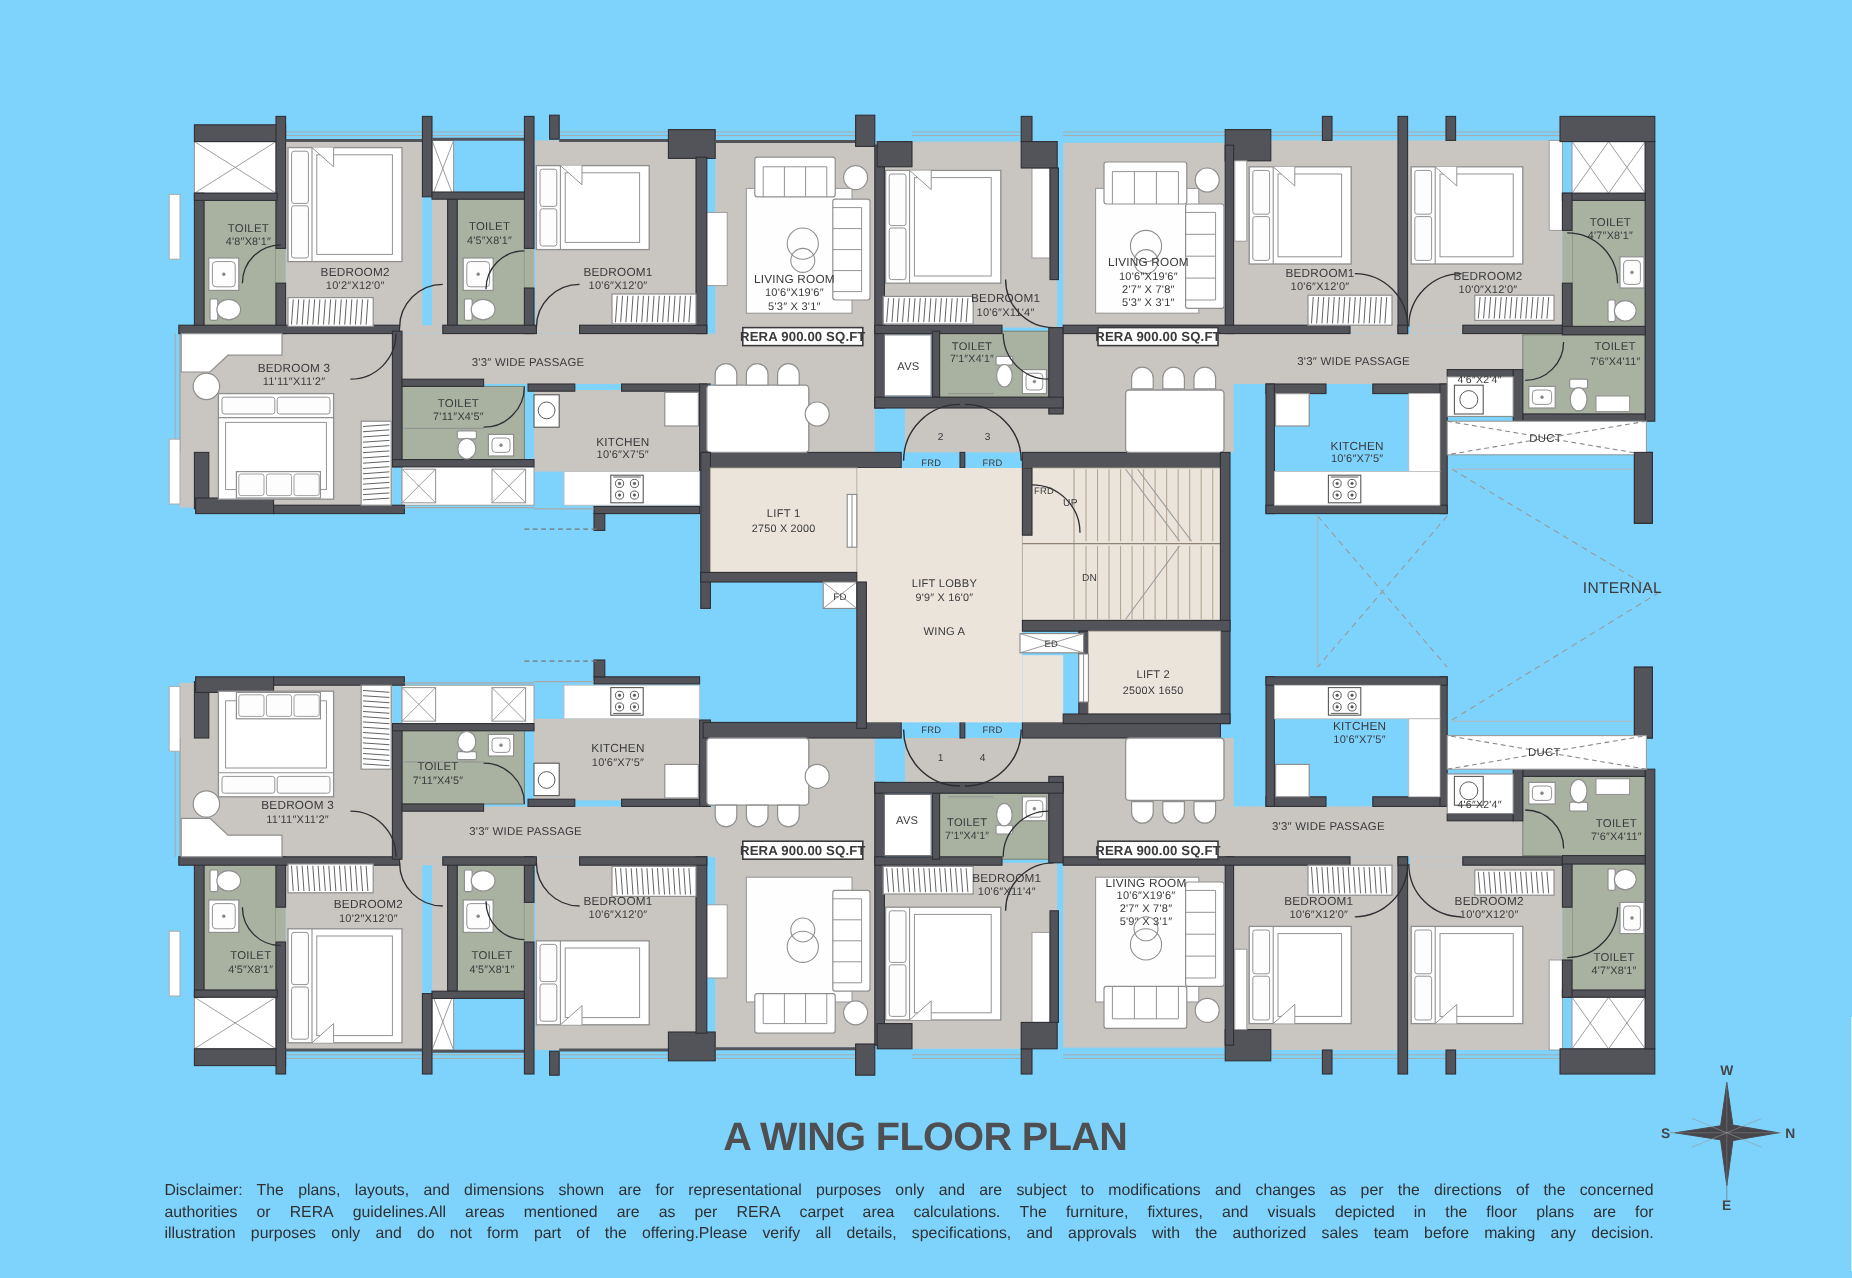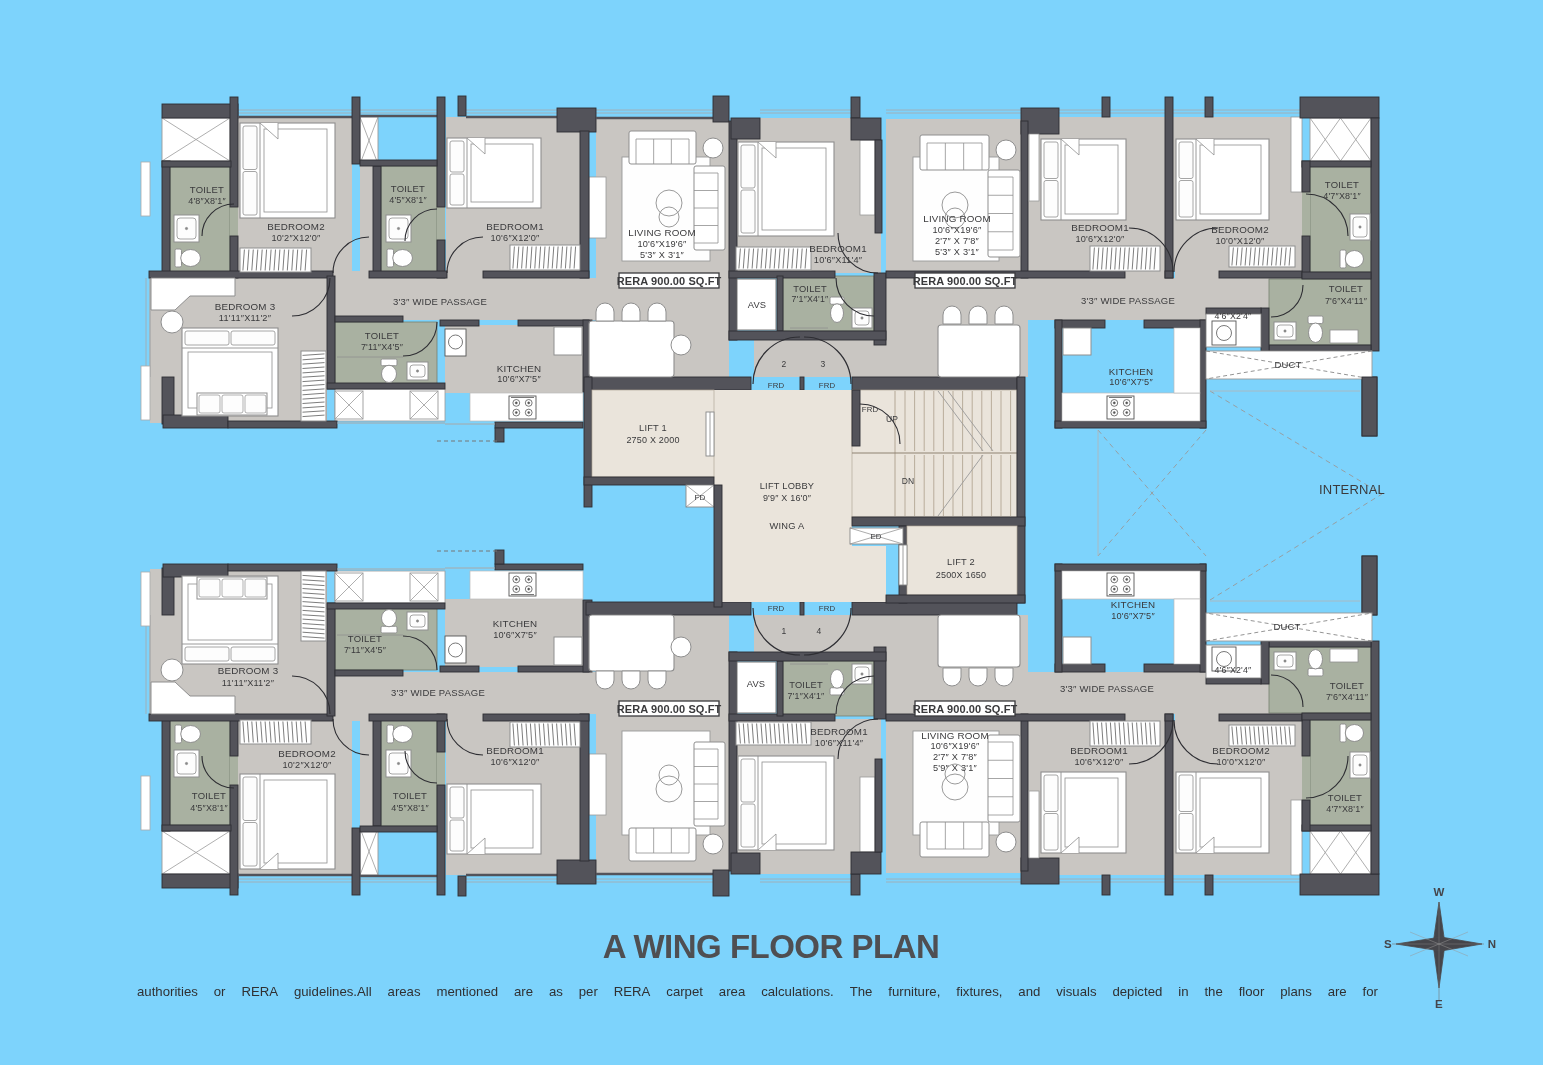--- a/index.html
+++ b/index.html
@@ -892,14 +892,16 @@
 <line x1="1410" y1="932" x2="1468" y2="956" stroke="#999" stroke-width="0.5" fill="none"></line>
 <line x1="1410" y1="956" x2="1468" y2="932" stroke="#999" stroke-width="0.5" fill="none"></line>
 </g>
 <text x="1439" y="896" font-size="11.5" font-weight="bold" fill="#45454a" text-anchor="middle" letter-spacing="0.2">W</text>
 <text x="1388" y="948" font-size="11.5" font-weight="bold" fill="#45454a" text-anchor="middle" letter-spacing="0.2">S</text>
 <text x="1492" y="948" font-size="11.5" font-weight="bold" fill="#45454a" text-anchor="middle" letter-spacing="0.2">N</text>
 <text x="1439" y="1008" font-size="11.5" font-weight="bold" fill="#45454a" text-anchor="middle" letter-spacing="0.2">E</text>
 </svg>
 
 <div class="disc">
+<div class="dl">Disclaimer: The plans, layouts, and dimensions shown are for representational purposes only and are subject to modifications and changes as per the directions of the concerned</div>
 <div class="dl">authorities&nbsp;&nbsp;or&nbsp;&nbsp;RERA&nbsp;&nbsp;guidelines.All&nbsp;&nbsp;areas&nbsp;&nbsp;mentioned&nbsp;&nbsp;are&nbsp;&nbsp;as&nbsp;&nbsp;per&nbsp;&nbsp;RERA&nbsp;&nbsp;carpet&nbsp;&nbsp;area&nbsp;&nbsp;calculations.&nbsp;&nbsp;The&nbsp;&nbsp;furniture,&nbsp;&nbsp;fixtures,&nbsp;&nbsp;and&nbsp;&nbsp;visuals&nbsp;&nbsp;depicted&nbsp;&nbsp;in&nbsp;&nbsp;the&nbsp;&nbsp;floor&nbsp;&nbsp;plans&nbsp;&nbsp;are&nbsp;&nbsp;for</div>
+<div class="dl">illustration purposes only and do not form part of the offering.Please verify all details, specifications, and approvals with the authorized sales team before making any decision.</div>
 </div>
 </div>
 </body></html>

